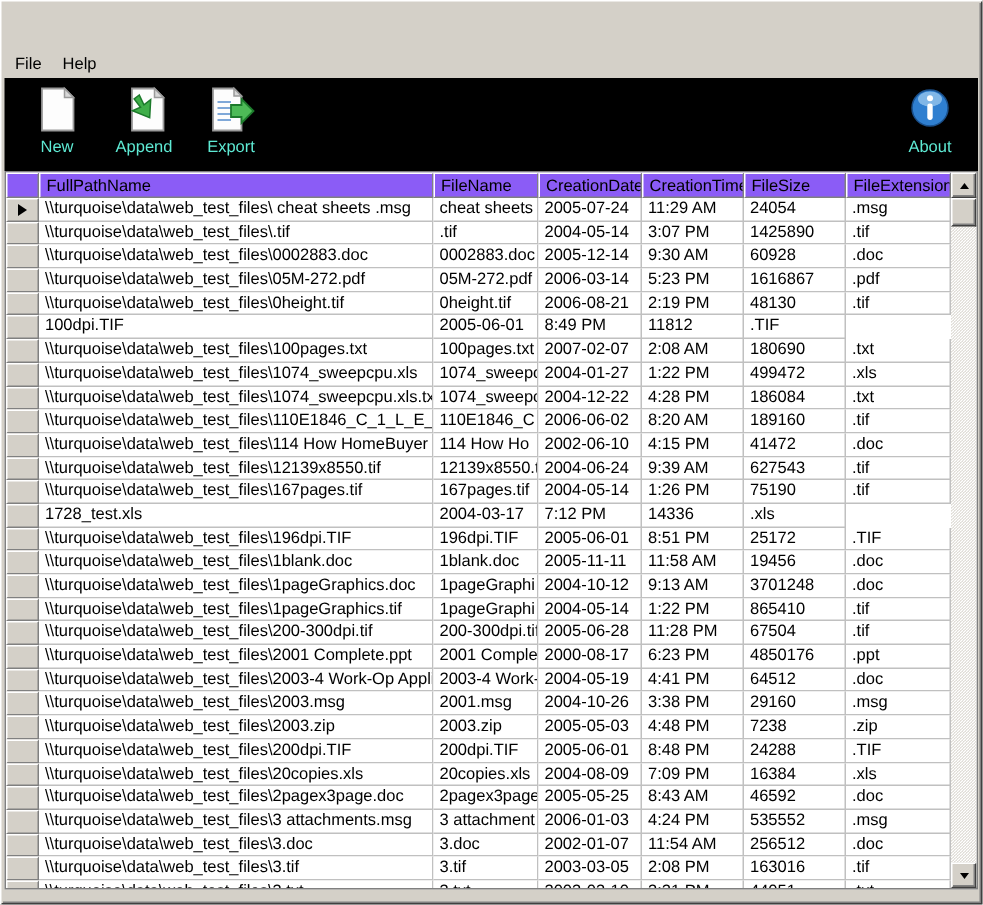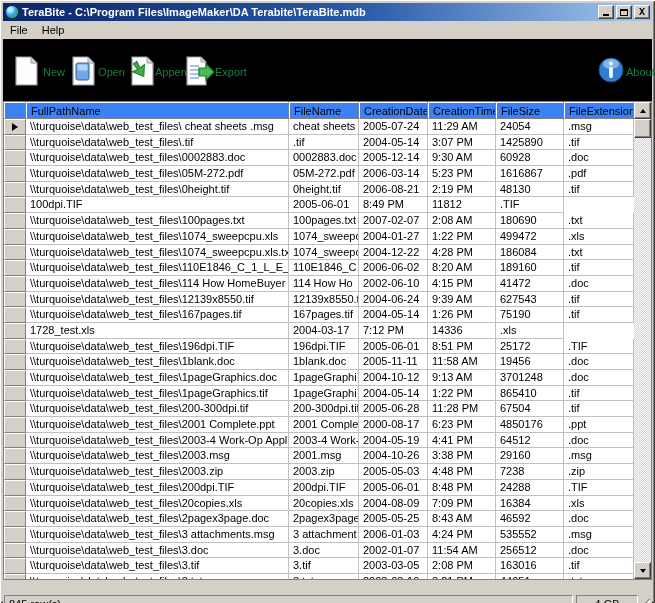--- a/index.html
+++ b/index.html
@@ -20,37 +20,37 @@
   .winbtns{display:flex;gap:2px;}
   .winbtn{width:16px;height:14px;background:#d4d0c8;border:1px solid;border-color:#fff #404040 #404040 #fff;
     box-shadow:inset -1px -1px 0 #808080;display:flex;align-items:flex-end;justify-content:center;
     font-size:9px;line-height:9px;color:#000;position:relative;}
   .glyph-min{width:6px;height:2px;background:#000;margin:0 auto 2px;}
   .glyph-max{width:8px;height:7px;border:1px solid #000;border-top:2px solid #000;margin:0 auto 2px;}
   .glyph-close{position:absolute;inset:0;display:flex;align-items:center;justify-content:center;
     font-weight:bold;font-size:10px;font-family:"Liberation Mono",monospace;}
 
   
-  .menubar{height:18px;display:flex;align-items:center;background:#d4d0c8;}
+  .menubar{height:18px;display:flex;align-items:center;background:#d4d0c8;margin-top:31px;}
   .menu-item{padding:1px 7px;font-size:11px;color:#000;}
 
   
   .toolbar{height:62px;background:#000;display:flex;align-items:flex-start;padding:4px 8px 0 6px;}
-  .tbtn{width:58px;height:56px;display:flex;flex-direction:row;align-items:center;justify-content:flex-start;color:#15803d;text-align:right;}
+  .tbtn{width:58px;height:56px;display:flex;flex-direction:column;align-items:center;justify-content:flex-start;color:#5eead4;text-align:right;}
   .tbtn .ic{width:34px;height:34px;display:flex;align-items:center;justify-content:center;}
   .tbtn .lbl{font-size:11px;margin-top:2px;white-space:nowrap;}
   .tbtn-about{margin-left:auto;width:48px;}
 
   
   .grid-wrap{position:relative;height:479px;background:#fff;border:1px solid #808080;overflow:hidden;}
   .grid-scroll{position:absolute;left:0;top:0;right:17px;bottom:0;overflow:hidden;background:#fff;}
   .grid-row,.grid-header{display:grid;grid-template-columns:22px 263px 70px 69px 68px 68px 1fr;}
   .grid-header{height:17px;}
   .grid-row{height:15.7px;}
-  .hcell{background:#3b82f6;border-top:1px solid #fff;border-left:1px solid #fff;
+  .hcell{background:#8b5cf6;border-top:1px solid #fff;border-left:1px solid #fff;
     border-right:1px solid #808080;border-bottom:1px solid #808080;
     font-size:11px;line-height:14px;padding:1px 2px 0 4px;white-space:nowrap;overflow:hidden;color:#000;}
   .hcell.corner{padding:0;}
   .cell{border-right:1px solid #c0c0c0;border-bottom:1px solid #c0c0c0;background:#fff;
     font-size:11px;line-height:14px;padding:0 2px 0 4px;white-space:nowrap;overflow:hidden;color:#000;}
   .cell.selector{background:#d4d0c8;border-top:1px solid #fff;border-left:1px solid #fff;
     border-right:1px solid #808080;border-bottom:1px solid #808080;
     display:flex;align-items:center;justify-content:center;padding:0;}
   .rec-arrow{width:0;height:0;border-top:4px solid transparent;border-bottom:4px solid transparent;border-left:6px solid #000;}
 
@@ -80,61 +80,35 @@
     background:repeating-linear-gradient(-45deg,#d4d0c8 0 2px,#ffffff 2px 3px,#808080 3px 5px);
     clip-path:polygon(100% 0,100% 100%,0 100%);}
 
   svg{display:block;}
 </style>
 </head>
 <body>
 
 <div class="window">
 
-  <div class="titlebar">
-    <span class="app-icon"></span>
-    <span class="title-text">TeraBite - C:\Program Files\ImageMaker\DA Terabite\TeraBite.mdb</span>
-    <span class="winbtns">
-      <span class="winbtn">
-          <span class="glyph-min"></span>
-        </span>
-      <span class="winbtn">
-          <span class="glyph-max"></span>
-        </span>
-      <span class="winbtn">
-          <span class="glyph-close">X</span>
-        </span>
-    </span>
-  </div>
 
   <div class="menubar">
     <span class="menu-item">File</span>
     <span class="menu-item">Help</span>
   </div>
 
   <div class="toolbar">
     <div class="tbtn">
       <span class="ic">
         <svg width="30" height="32" viewBox="0 0 30 32">
           <path d="M5 2 h15 l6 6 v22 h-21 z" fill="#fdfdfd" stroke="#9a9a9a" stroke-width="1.2"></path>
           <path d="M20 2 l6 6 h-6 z" fill="#d8d8d8" stroke="#9a9a9a" stroke-width="1"></path>
         </svg>
       </span>
       <span class="lbl">New</span>
-    </div>
-    <div class="tbtn">
-      <span class="ic">
-        <svg width="30" height="32" viewBox="0 0 30 32">
-          <path d="M5 2 h15 l6 6 v22 h-21 z" fill="#fdfdfd" stroke="#9a9a9a" stroke-width="1.2"></path>
-          <path d="M20 2 l6 6 h-6 z" fill="#d8d8d8" stroke="#9a9a9a" stroke-width="1"></path>
-          <rect x="8" y="8" width="13" height="17" rx="2" fill="#6fa8e8" stroke="#33659f" stroke-width="1"></rect>
-          <rect x="9.5" y="9.5" width="10" height="6" rx="1.5" fill="#b9d4f2"></rect>
-        </svg>
-      </span>
-      <span class="lbl">Open</span>
     </div>
     <div class="tbtn">
       <span class="ic">
         <svg width="30" height="32" viewBox="0 0 30 32">
           <path d="M7 2 h15 l6 6 v22 h-21 z" fill="#fdfdfd" stroke="#9a9a9a" stroke-width="1.2"></path>
           <path d="M22 2 l6 6 h-6 z" fill="#d8d8d8" stroke="#9a9a9a" stroke-width="1"></path>
           <path d="M20 3 l-3 3 5 5 -5 3 12 3 -1 -12 -4 4 z" fill="#3fae49" stroke="#1c7a2b" stroke-width="1" transform="translate(-9,3) rotate(8 18 9)"></path>
         </svg>
       </span>
       <span class="lbl">Append</span>

